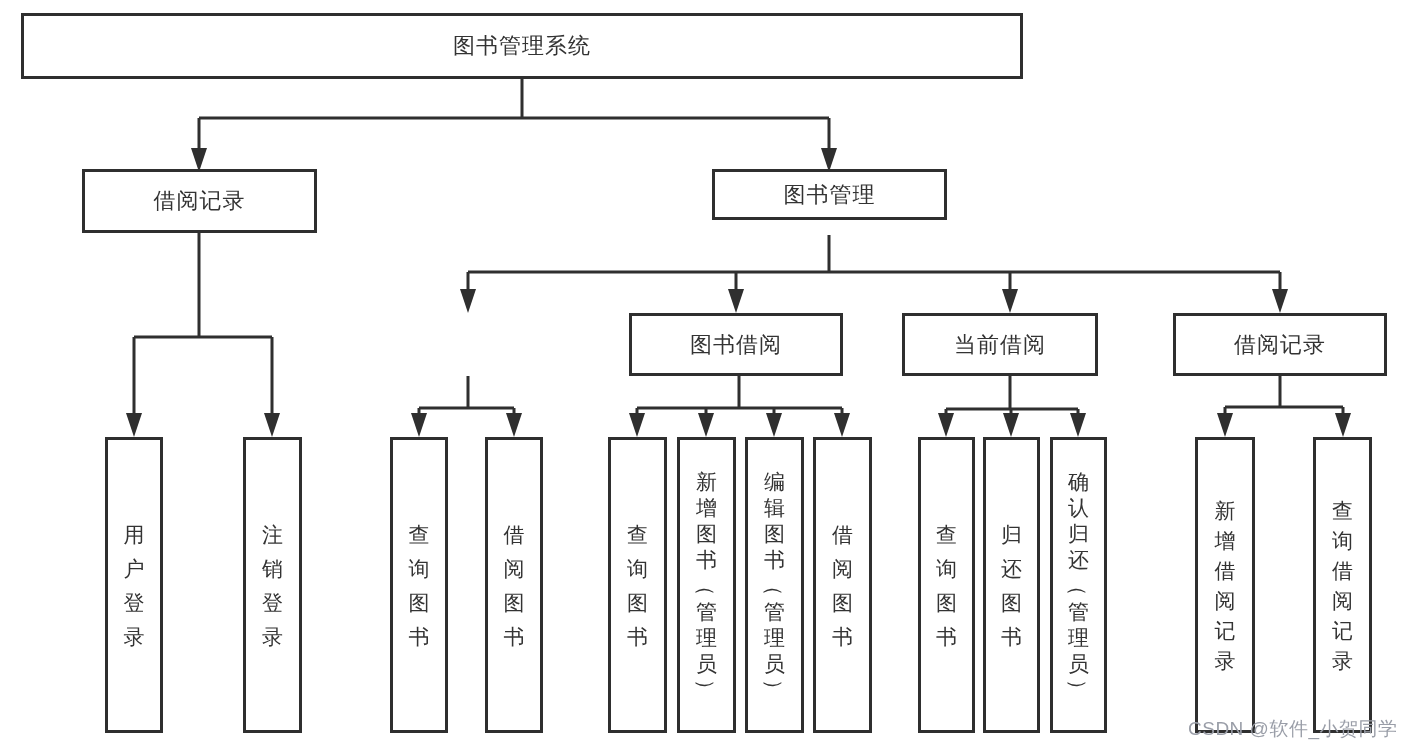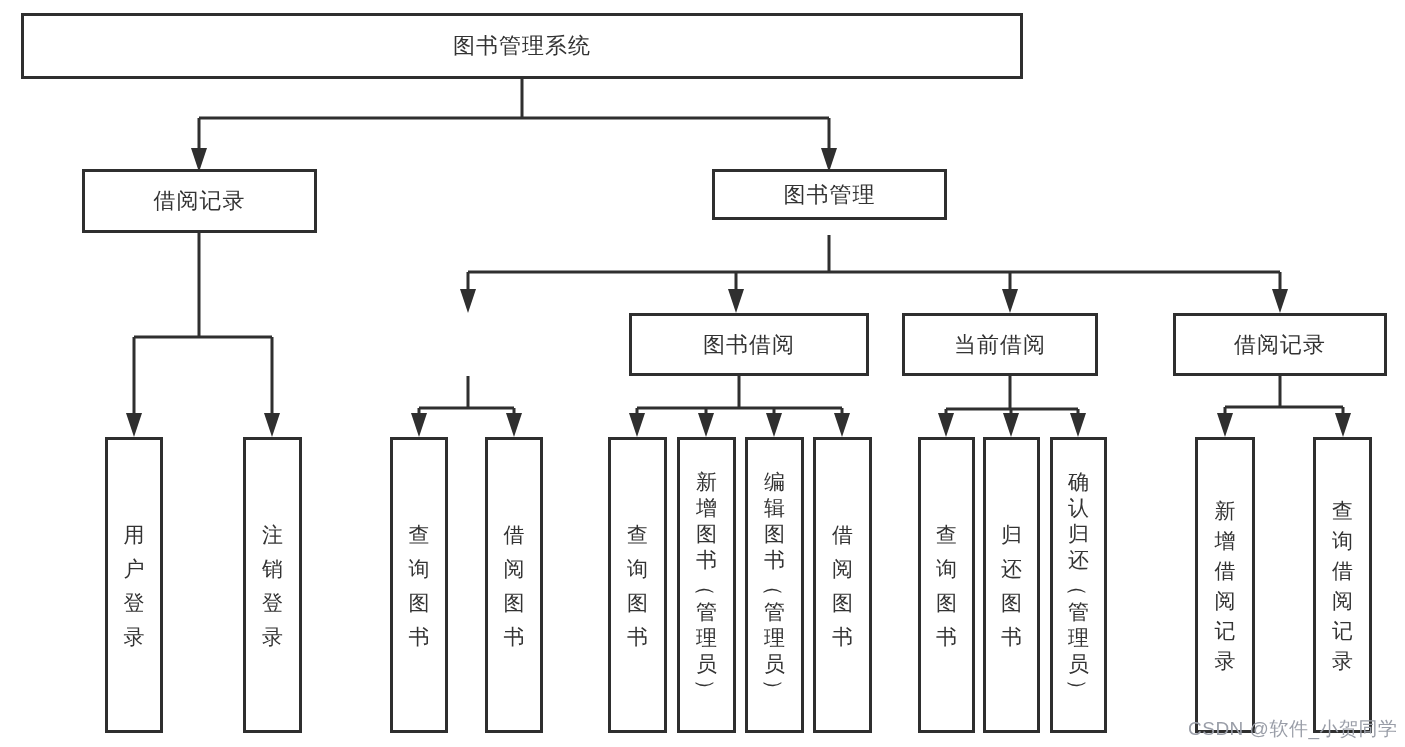--- a/index.html
+++ b/index.html
@@ -96,21 +96,21 @@
     <span class="hlabel">图书管理系统</span>
   </div>
 
   <div class="box" style="left:82px;top:169px;width:235px;height:64px;">
     <span class="hlabel">借阅记录</span>
   </div>
   <div class="box" style="left:712px;top:169px;width:235px;height:51px;">
     <span class="hlabel">图书管理</span>
   </div>
 
-  <div class="box" style="left:629px;top:313px;width:240px;height:63px;">
+  <div class="box" style="left:629px;top:313px;width:214px;height:63px;">
     <span class="hlabel">图书借阅</span>
   </div>
   <div class="box" style="left:902px;top:313px;width:196px;height:63px;">
     <span class="hlabel">当前借阅</span>
   </div>
   <div class="box" style="left:1173px;top:313px;width:214px;height:63px;">
     <span class="hlabel">借阅记录</span>
   </div>
 
   <div class="box" style="left:105px;top:437px;width:58px;height:296px;">

